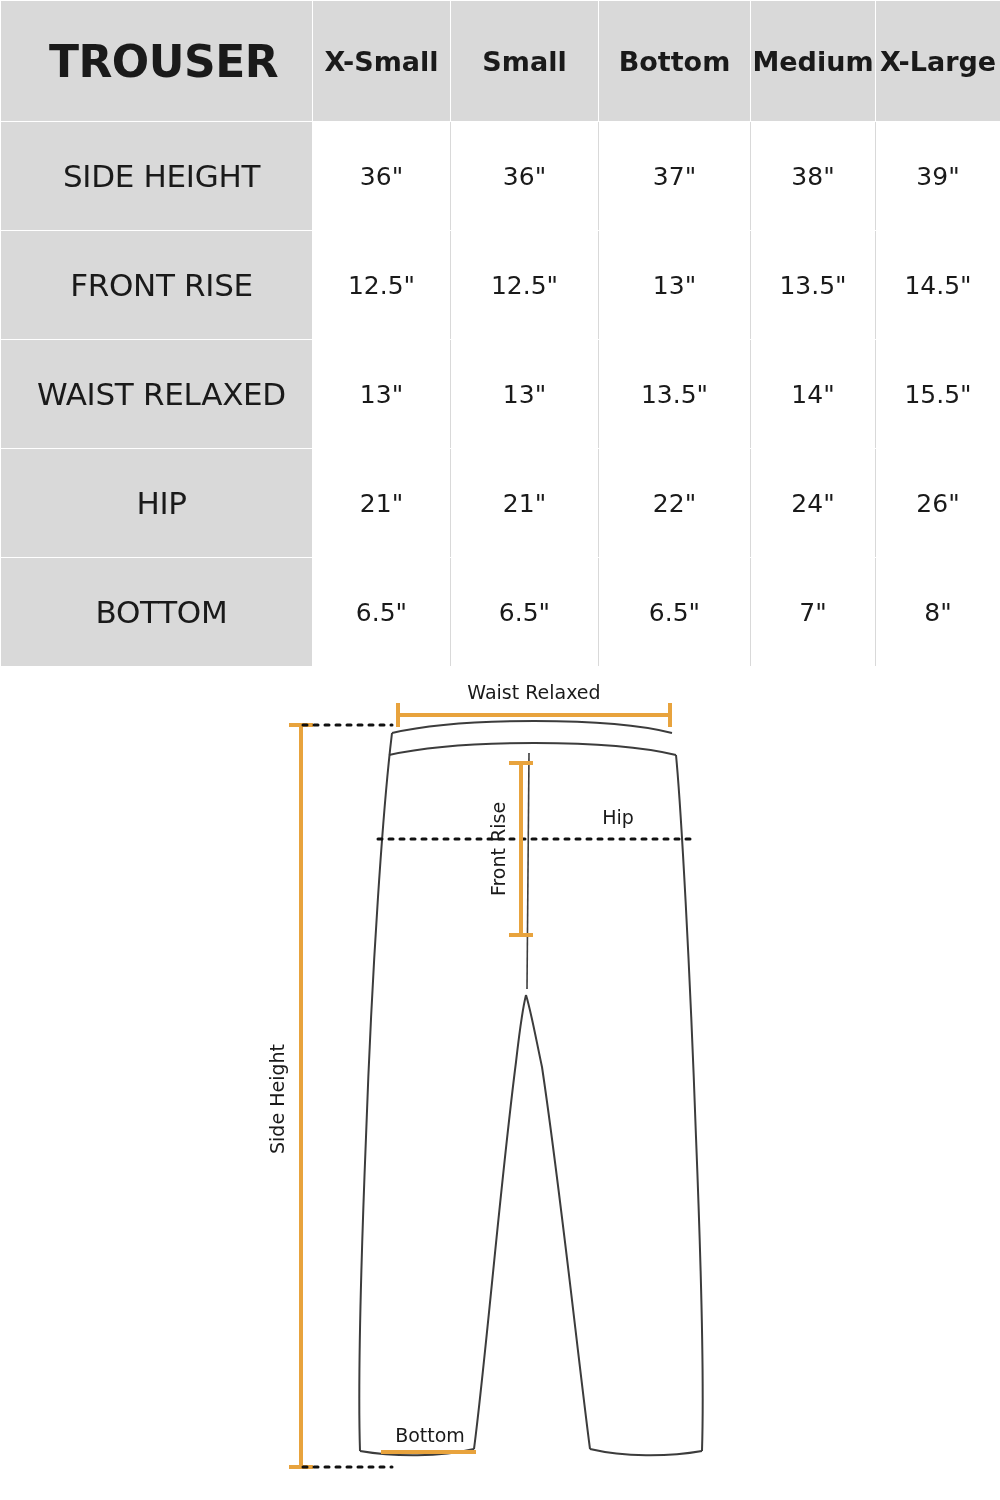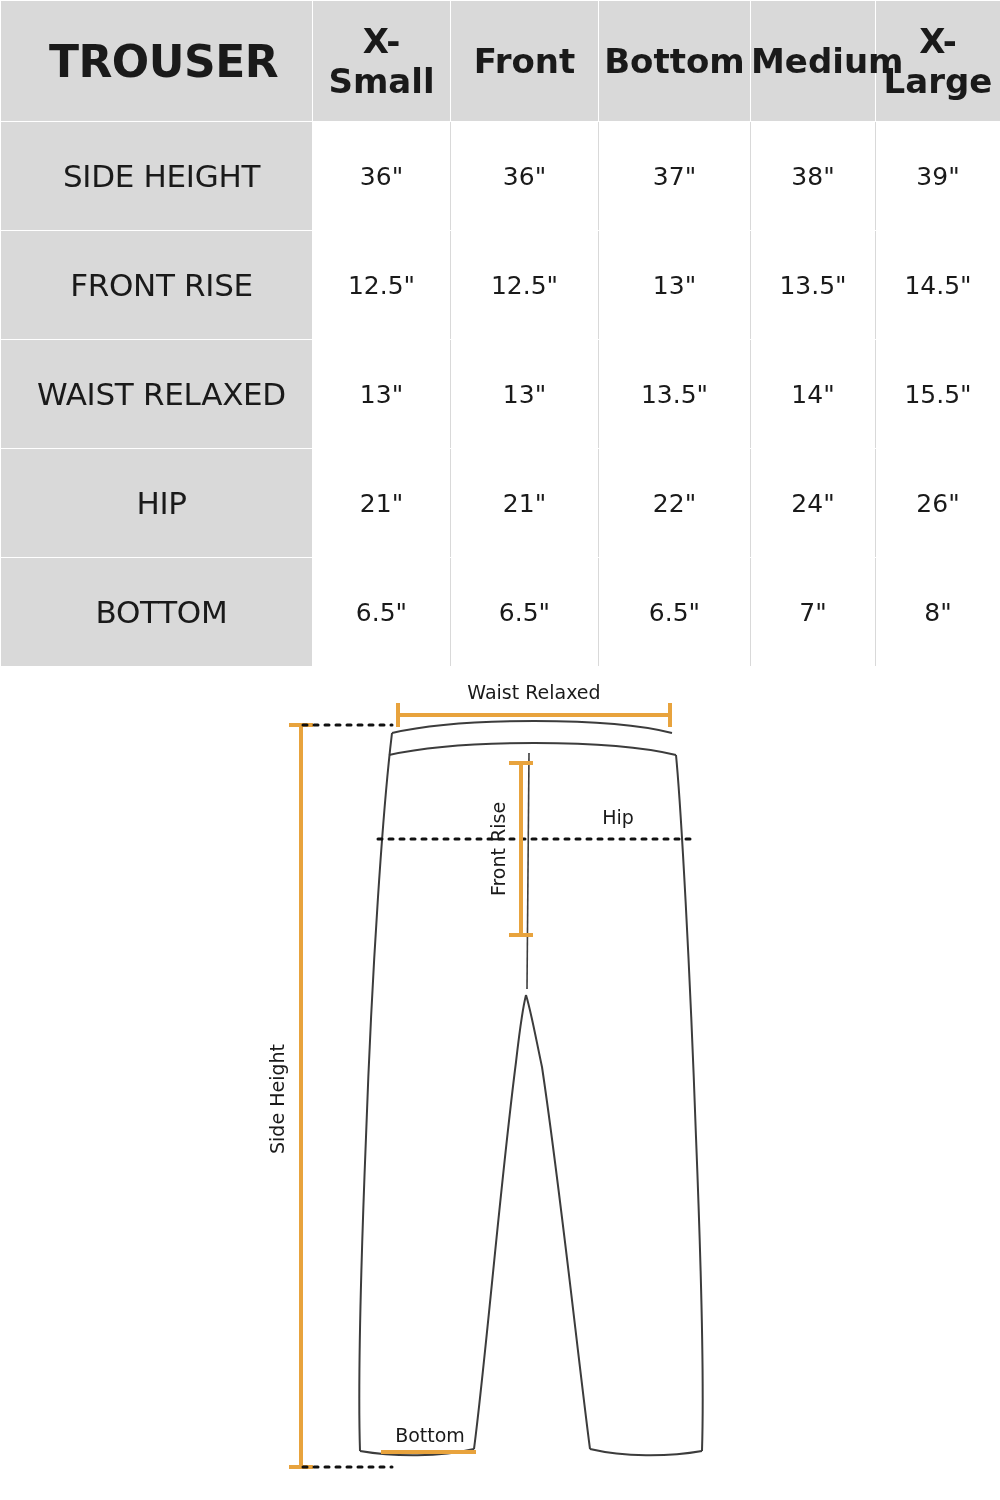--- a/index.html
+++ b/index.html
@@ -39,21 +39,21 @@
   }
   .hdr-title {
     font-size: 44px;
     letter-spacing: -0.5px;
     color: #1a1a1a;
     text-align: left;
     padding-left: 14px !important;
     font-weight: bold;
   }
   .hdr-size {
-    font-size: 34px;
+    font-size: 27px;
     color: #1a1a1a;
     background: #d9d9d9 !important;
     font-weight: bold;
   }
   .row-label {
     background: #d9d9d9;
     font-size: 31px;
     color: #1a1a1a;
     text-align: left;
     padding-left: 10px !important;
@@ -106,21 +106,21 @@
         <col class="c1">
         <col class="c2">
         <col class="c3">
         <col class="c4">
         <col class="c5">
     </colgroup>
     <thead>
       <tr class="hdr-row">
         <th class="hdr-title">TROUSER</th>
         <th class="hdr-size">X-Small</th>
-        <th class="hdr-size">Front</th>
+        <th class="hdr-size">Small</th>
         <th class="hdr-size">Bottom</th>
         <th class="hdr-size">Medium</th>
         <th class="hdr-size">X-Large</th>
       </tr>
     </thead>
     <tbody>
       <tr class="data-row">
         <td class="row-label">SIDE HEIGHT</td>
         <td class="cell-val">36"</td>
         <td class="cell-val">36"</td>

